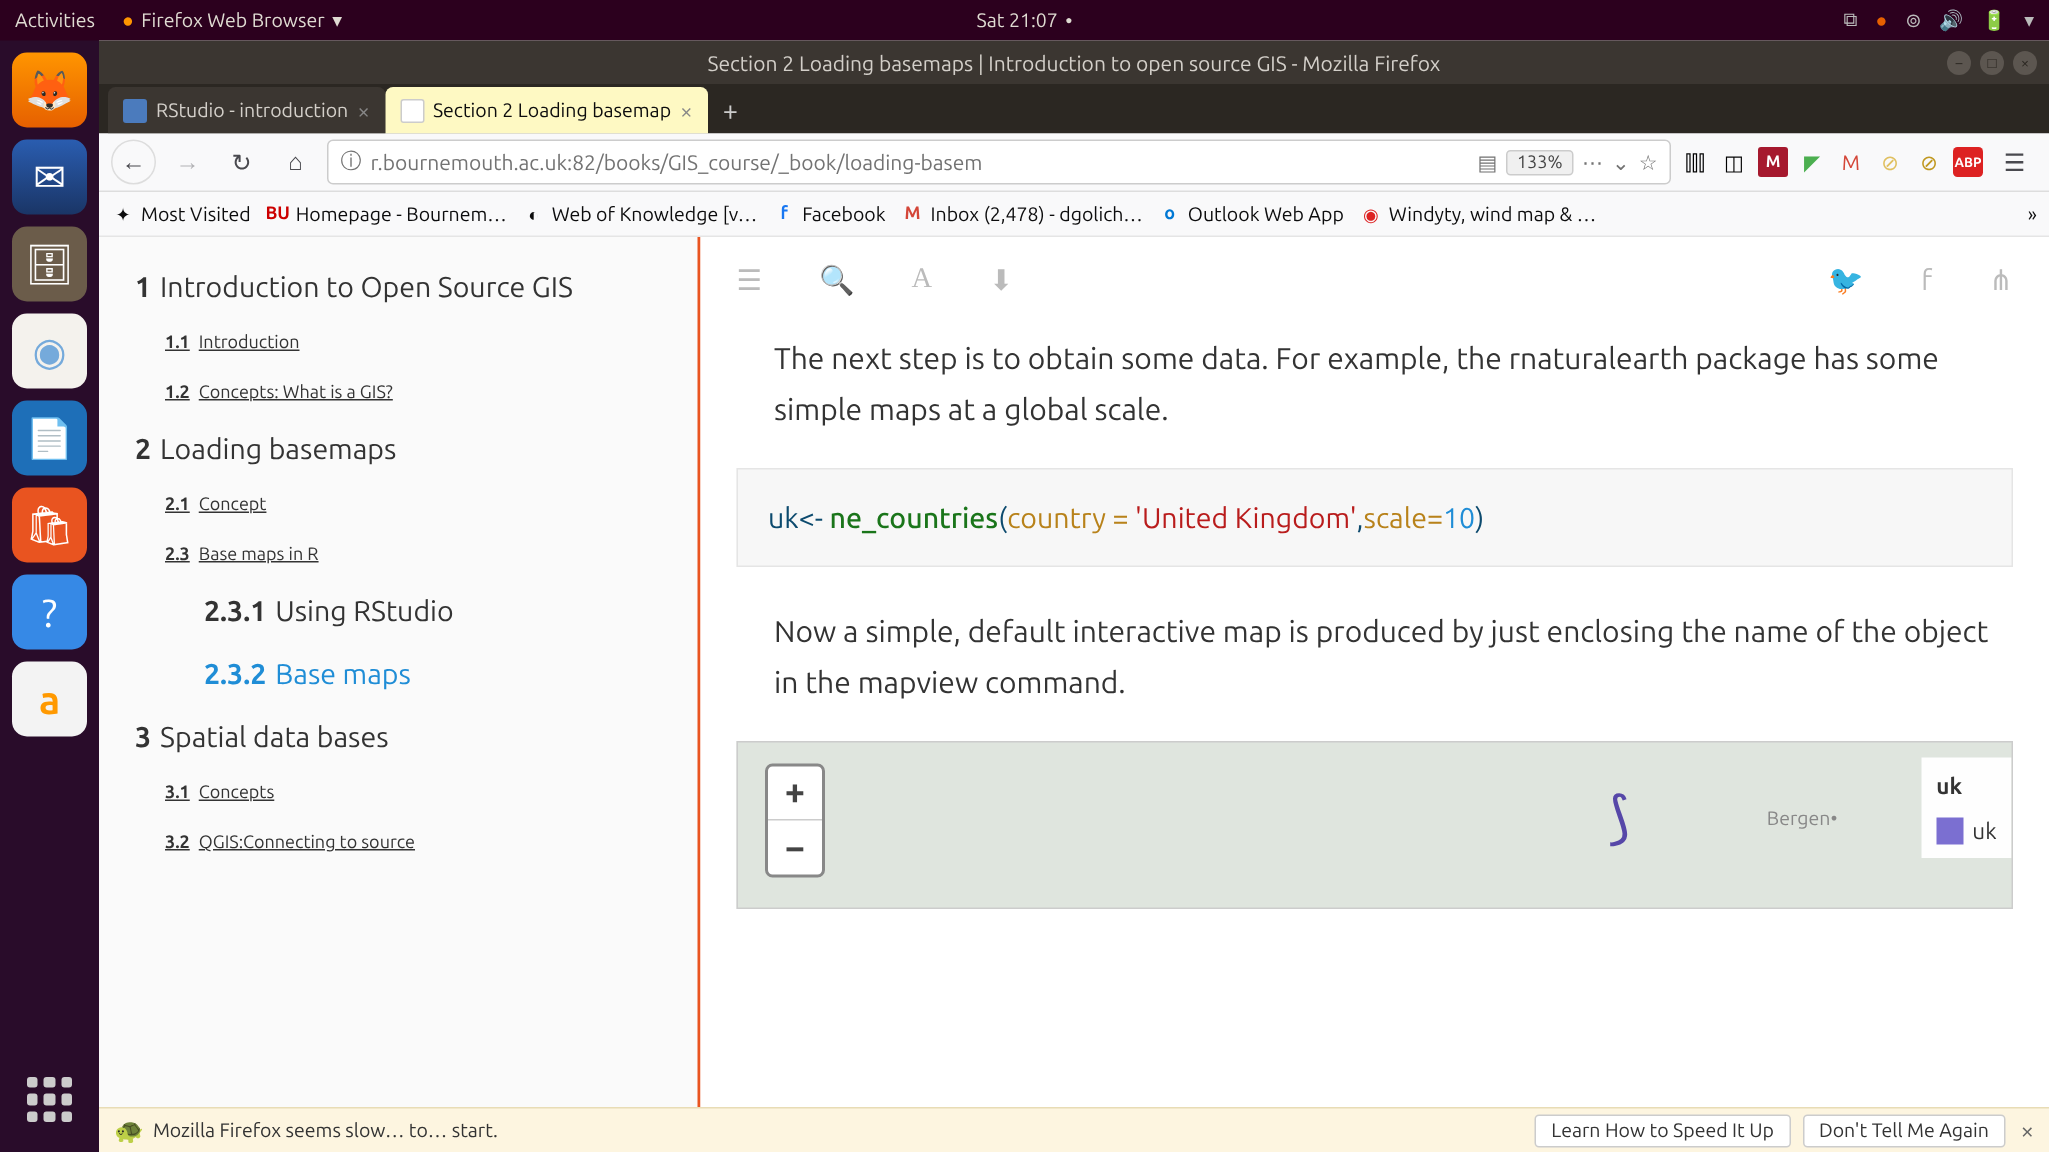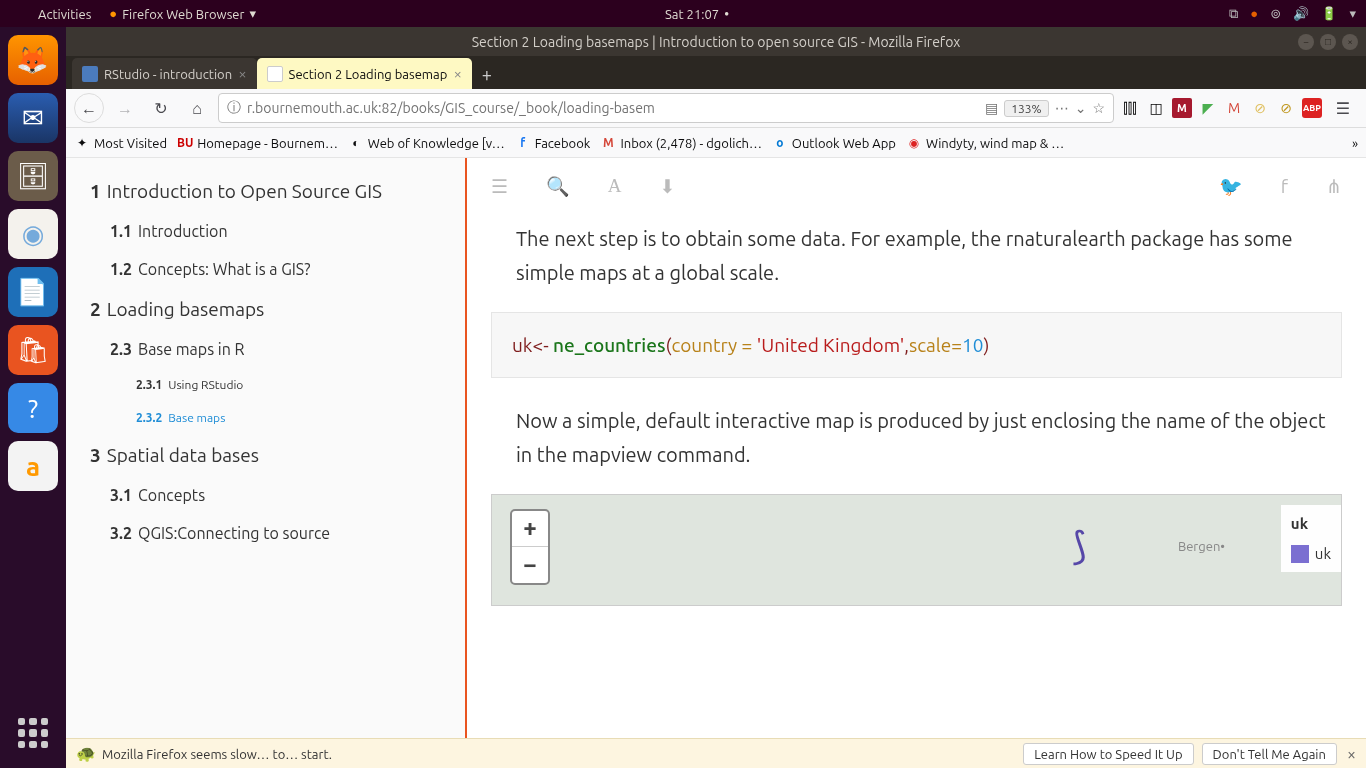--- a/index.html
+++ b/index.html
@@ -1,19 +1,19 @@
 <!DOCTYPE html>
 <html><head>
 <meta charset="utf-8">
 <style>
 * { margin: 0; padding: 0; box-sizing: border-box; font-family: Ubuntu, -apple-system, sans-serif; }
 body { width: 1366px; height: 768px; background: #2c001e; overflow: hidden; position: relative; }
 
 
-.topbar { height: 27px; background: #2c001e; color: #dfdbd2; display: flex; align-items: center; padding: 4px 10px; font-size: 13px; position: relative; margin-left: 28px; }
+.topbar { height: 27px; background: #2c001e; color: #dfdbd2; display: flex; align-items: center; padding: 4px 10px; font-size: 13px; position: relative; }
 .topbar-left { display: flex; gap: 18px; align-items: center; }
 .topbar-center { position: absolute; left: 50%; transform: translateX(-50%); display: flex; align-items: center; gap: 5px; }
 .topbar-right { margin-left: auto; display: flex; gap: 12px; align-items: center; }
 .ff-label { display: flex; align-items: center; gap: 5px; }
 .sys-icon { font-size: 13px; color: #bbb; }
 
 
 .launcher { position: absolute; left: 0; top: 27px; width: 66px; height: 741px; background: rgba(40,20,50,0.6); display: flex; flex-direction: column; align-items: center; padding-top: 8px; gap: 8px; }
 .launcher-item { width: 50px; height: 50px; border-radius: 10px; display: flex; align-items: center; justify-content: center; font-size: 26px; color: white; }
 .launcher-ff { background: linear-gradient(#ff9500,#e66000); }
@@ -56,34 +56,34 @@
 .bm { display: flex; align-items: center; gap: 4px; white-space: nowrap; }
 .bm-icon { width: 16px; height: 16px; display: flex; align-items: center; justify-content: center; font-size: 12px; }
 
 
 .content { flex: 1; display: flex; position: relative; background: #fff; overflow: hidden; }
 
 
 .toc { width: 401px; background: #fafafa; padding: 12px 16px; font-size: 17px; color: #333; overflow-y: auto; border-right: 2px solid #e95420; }
 .toc-item { padding: 10px 8px; display: flex; gap: 6px; }
 .toc-l1 { font-size: 19px; }
-.toc-l2 { padding-left: 28px; font-size: 16px; }
-.toc-l3 { padding-left: 54px; font-size: 12px; }
+.toc-l2 { padding-left: 28px; font-size: 12px; text-decoration: underline; }
+.toc-l3 { padding-left: 54px; font-size: 19px; }
 .toc-num { font-weight: bold; }
 .toc-item.active { color: #1f8dd6; }
 .toc-item.active .toc-num { color: #1f8dd6; }
 
 
 .doc { flex: 1; padding: 0; overflow-y: auto; background: #fff; }
 .doc-toolbar { height: 56px; display: flex; align-items: center; padding: 0 24px; gap: 38px; color: #bbb; font-size: 19px; }
 .doc-toolbar .right { margin-left: auto; display: flex; gap: 38px; }
 .doc-body { padding: 8px 24px; font-size: 20px; line-height: 1.7; color: #333; }
 .doc-body p { margin-bottom: 22px; margin-left: 25px; }
 .code-block { background: #f7f7f7; border: 1px solid #e5e5e5; padding: 16px 20px; margin-bottom: 26px; font-family: 'Ubuntu Mono', monospace; font-size: 19px; white-space: pre; }
-.c-plain { color: #7f1d1d; }
+.c-plain { color: #0c4a6e; }
 .c-func { color: #1a751a; font-weight: 500; }
 .c-arg { color: #b8821a; }
 .c-str { color: #b91c1c; }
 .c-num { color: #1f8dd6; }
 
 
 .mapbox { border: 1px solid #ccc; height: 112px; background: #dfe5de; position: relative; overflow: hidden; }
 .map-zoom { position: absolute; left: 18px; top: 14px; border: 2px solid #888; border-radius: 5px; background: #fff; }
 .map-zoom div { width: 36px; height: 36px; display: flex; align-items: center; justify-content: center; font-size: 24px; font-weight: bold; color: #444; }
 .map-zoom div:first-child { border-bottom: 1px solid #ccc; }
@@ -244,20 +244,24 @@
           <span class="toc-num">1.1</span>
           <span>Introduction</span>
         </div>
       <div class="toc-item toc-l2">
           <span class="toc-num">1.2</span>
           <span>Concepts: What is a GIS?</span>
         </div>
       <div class="toc-item toc-l1">
           <span class="toc-num">2</span>
           <span>Loading basemaps</span>
+        </div>
+      <div class="toc-item toc-l2">
+          <span class="toc-num">2.1</span>
+          <span>Concept</span>
         </div>
       <div class="toc-item toc-l2">
           <span class="toc-num">2.3</span>
           <span>Base maps in R</span>
         </div>
       <div class="toc-item toc-l3">
           <span class="toc-num">2.3.1</span>
           <span>Using RStudio</span>
         </div>
       <div class="toc-item toc-l3 active">

